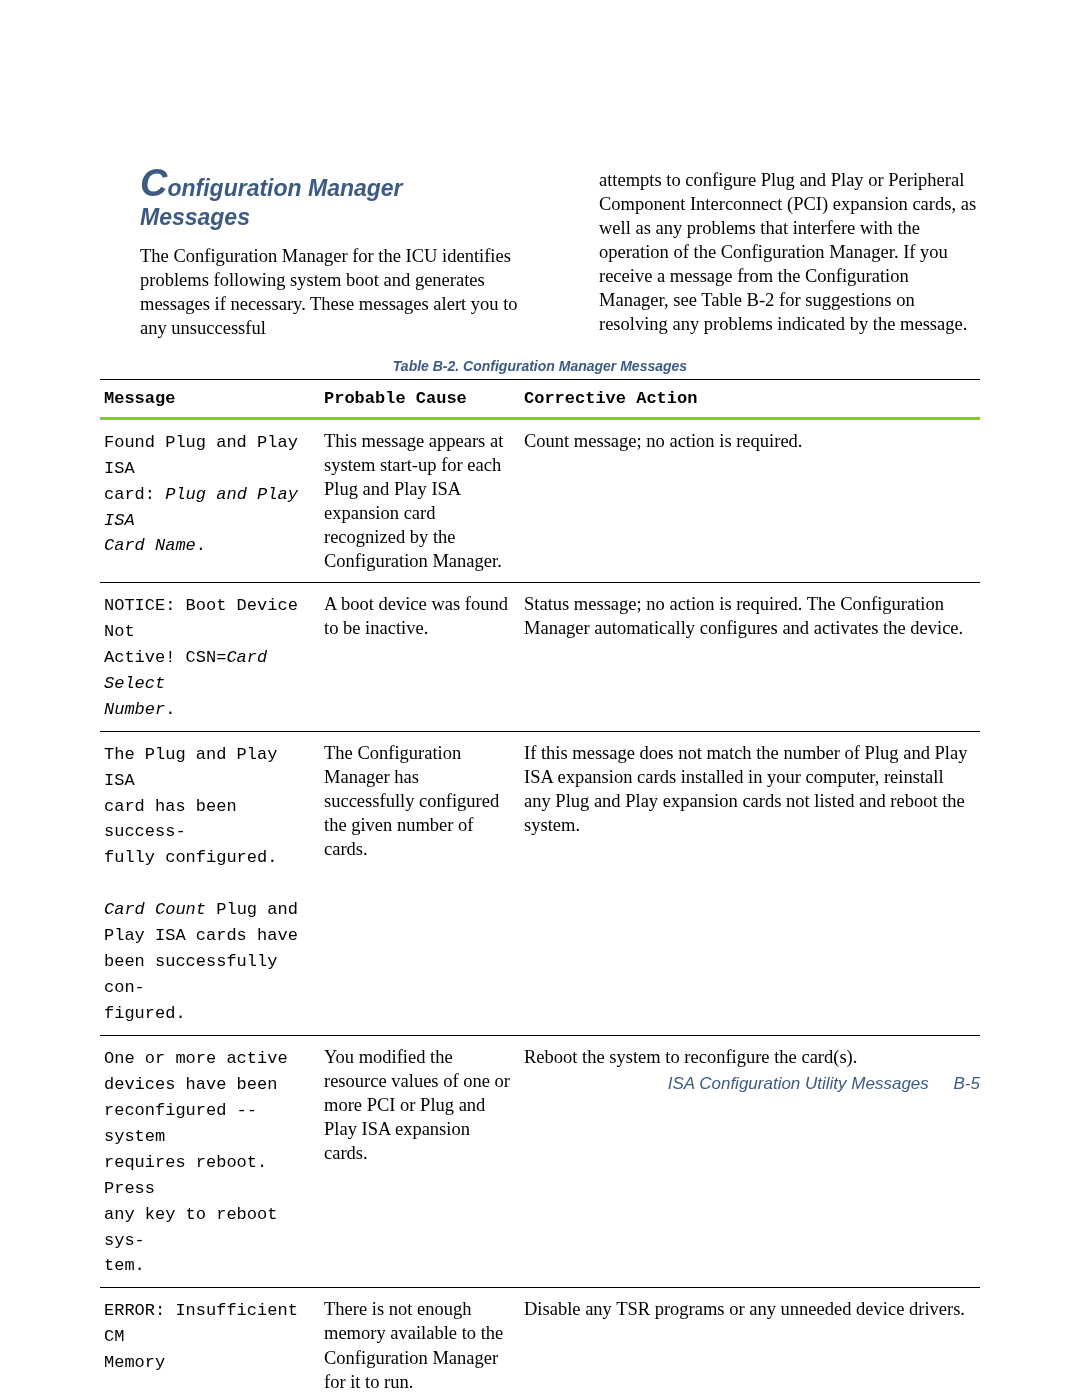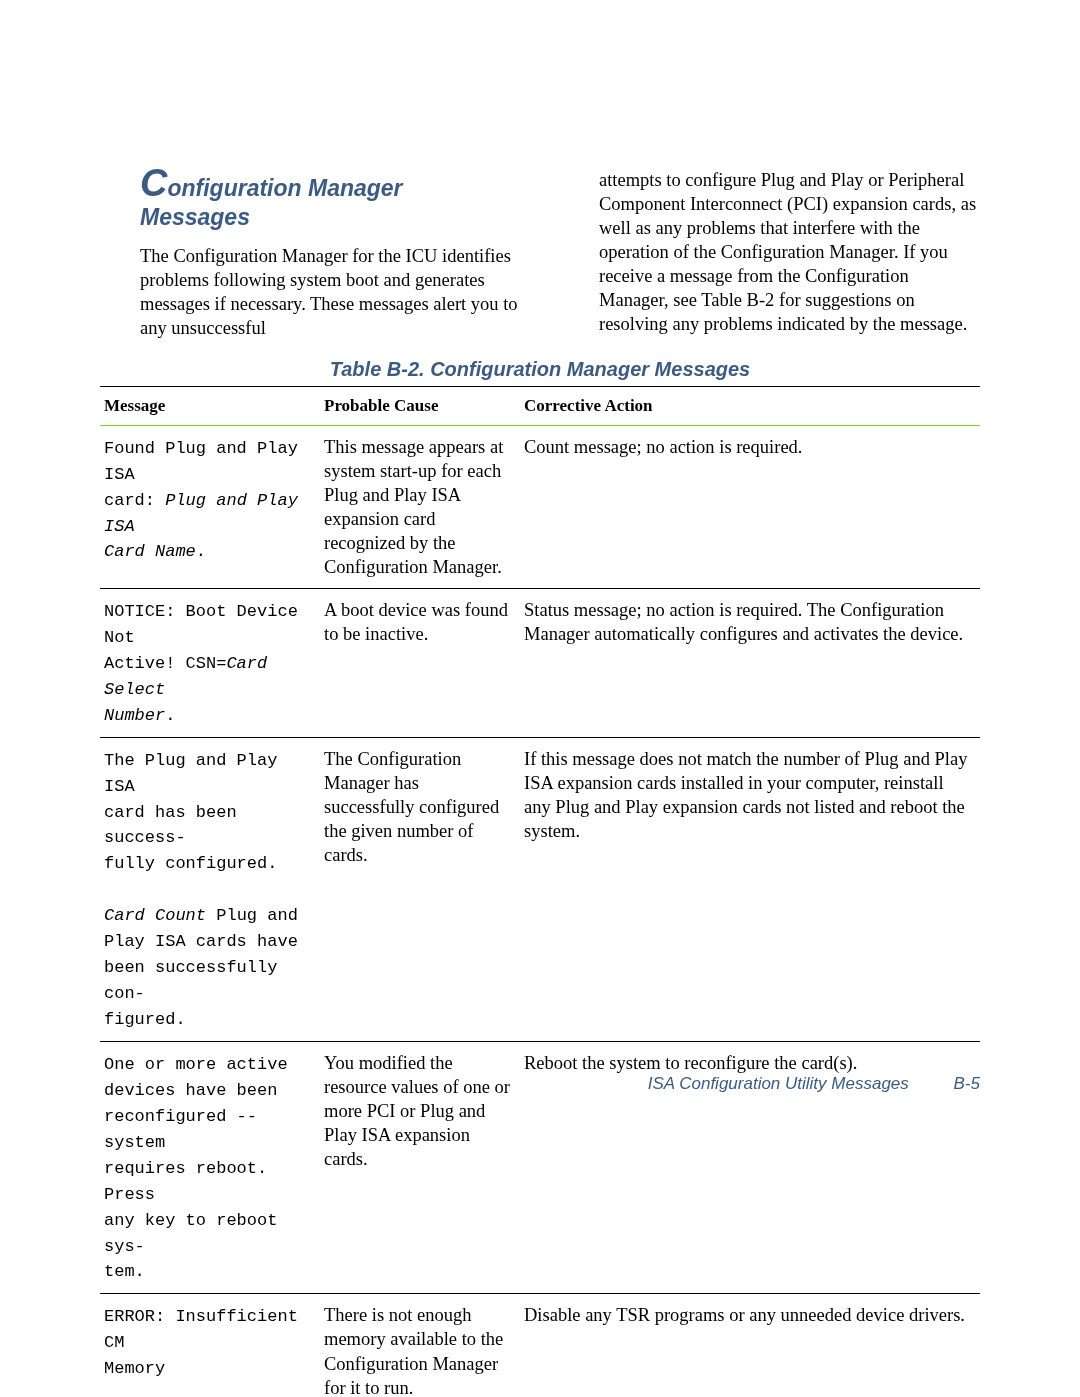--- a/index.html
+++ b/index.html
@@ -45,37 +45,37 @@
     font-size: 18.5px;
     line-height: 1.3;
     margin-left: 40px;
   }
   .table-caption {
     text-align: center;
     font-family: Arial, Helvetica, sans-serif;
     font-weight: bold;
     font-style: italic;
     color: #3b5b82;
-    font-size: 20px;
+    font-size: 14px;
     margin-top: 6px;
     margin-bottom: 5px;
   }
   table {
     width: 100%;
     border-collapse: collapse;
     font-size: 18.5px;
   }
   thead th {
     text-align: left;
-    font-family: Liberation Serif, serif;
+    font-family: Liberation Mono, monospace;
     font-weight: bold;
     font-size: 17px;
     padding: 9px 8px 9px 4px;
     border-top: 1.5px solid #000;
-    border-bottom: 1px solid #84cc16;
+    border-bottom: 3px solid #84cc16;
   }
   tbody td {
     vertical-align: top;
     padding: 9px 8px 9px 4px;
     border-bottom: 1px solid #000;
     line-height: 1.3;
   }
   tbody tr:last-child td {
     border-bottom: 1.5px solid #000;
   }
@@ -94,21 +94,21 @@
     left: 100px;
     width: 880px;
     top: 1074px;
     text-align: right;
     font-family: Arial, Helvetica, sans-serif;
     font-style: italic;
     color: #3b5b82;
     font-size: 17px;
   }
   .footer .pnum {
-    margin-left: 40px;
+    margin-left: 20px;
   }
 </style>
 </head>
 <body>
 
 <div class="page">
 
   <div class="two-col">
     <div class="col">
       <div class="heading-wrap">

